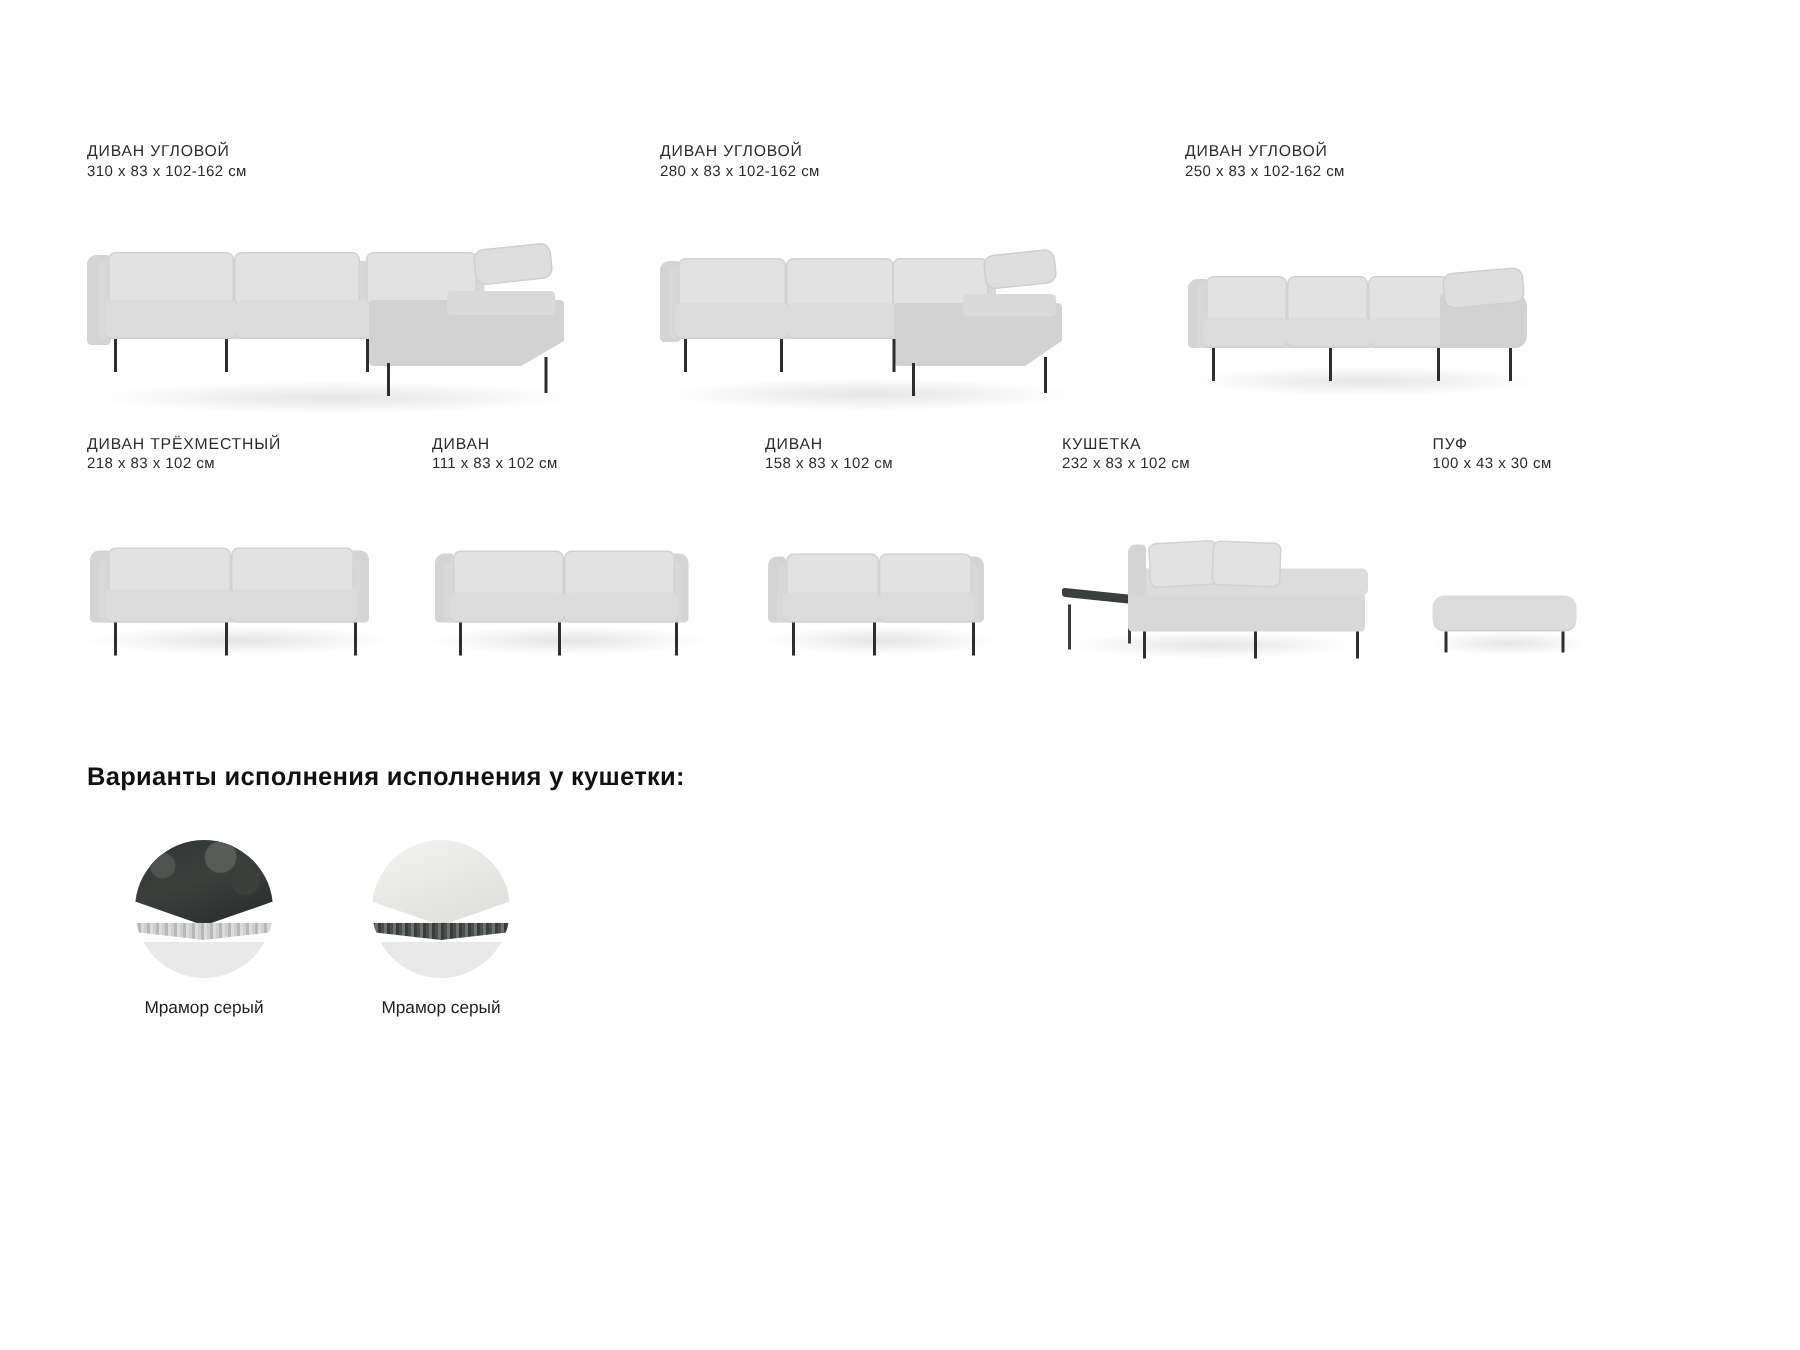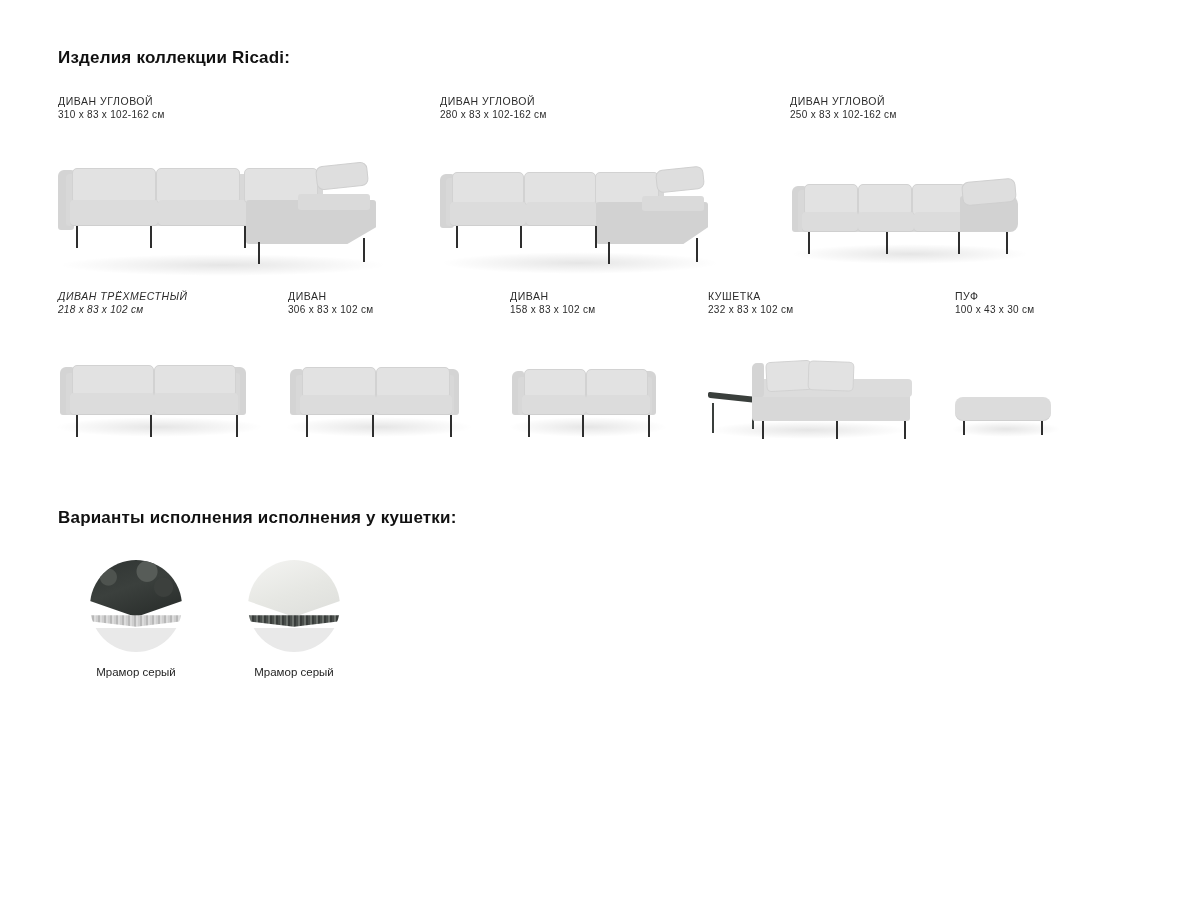--- a/index.html
+++ b/index.html
@@ -143,21 +143,20 @@
     font-size: 11.5px;
     color: #1f1f1f;
     white-space: nowrap;
   }
 </style>
 </head>
 <body>
 
 <div class="page">
 
-  <div class="section-title" id="title-collection">Изделия коллекции Ricadi:</div>
 
   <div class="product" style="left:58px; top:95px; width:340px;">
     <div class="p-name">ДИВАН УГЛОВОЙ</div>
     <div class="p-dims">310 x 83 x 102-162 см</div>
     <div class="p-figure" style="height:160px;">
       <div class="shadow" style="left:0px; top:120px; width:330px; height:22px;"></div>
 
       <div class="arm" style="left:0px; top:36px; width:16px; height:60px; border-radius:6px 3px 3px 3px;"></div>
       <div class="base" style="left:8px; top:40px; width:185px; height:52px; border-radius:4px 0 0 3px;"></div>
       <div class="cushion" style="left:14px; top:34px; width:82px; height:34px;"></div>
@@ -220,41 +219,41 @@
       <div class="seat" style="left:124px; top:78px; width:52px; height:20px;"></div>
       <div class="chaise" style="left:170px; top:62px; width:58px; height:36px; border-radius:3px 8px 8px 3px;"></div>
       <div class="bolster" style="left:172px; top:46px; width:52px; height:22px; transform:rotate(-5deg);"></div>
       <div class="leg" style="left:18px; top:98px; height:22px;"></div>
       <div class="leg" style="left:96px; top:98px; height:22px;"></div>
       <div class="leg" style="left:168px; top:98px; height:22px;"></div>
       <div class="leg" style="left:216px; top:98px; height:22px;"></div>
     </div>
   </div>
 
-  <div class="product" style="left:58px; top:290px; width:215px;font-style:italic;">
+  <div class="product" style="left:58px; top:290px; width:215px;">
     <div class="p-name">ДИВАН ТРЁХМЕСТНЫЙ</div>
     <div class="p-dims">218 x 83 x 102 см</div>
     <div class="p-figure" style="height:150px;">
       <div class="shadow" style="left:-4px; top:88px; width:210px; height:20px;"></div>
       <div class="arm" style="left:2px; top:38px; width:14px; height:48px; border-radius:6px 3px 3px 3px;"></div>
       <div class="arm" style="left:174px; top:38px; width:14px; height:48px; border-radius:3px 6px 3px 3px;"></div>
       <div class="base" style="left:8px; top:44px; width:174px; height:42px;"></div>
       <div class="cushion" style="left:14px; top:36px; width:80px; height:30px;"></div>
       <div class="cushion" style="left:96px; top:36px; width:80px; height:30px;"></div>
       <div class="seat" style="left:12px; top:64px; width:84px; height:22px;"></div>
       <div class="seat" style="left:96px; top:64px; width:84px; height:22px;"></div>
       <div class="leg" style="left:18px; top:86px; height:22px;"></div>
       <div class="leg" style="left:92px; top:86px; height:22px;"></div>
       <div class="leg" style="left:178px; top:86px; height:22px;"></div>
     </div>
   </div>
 
   <div class="product" style="left:288px; top:290px; width:195px;">
     <div class="p-name">ДИВАН</div>
-    <div class="p-dims">306 x 83 x 102 см</div>
+    <div class="p-dims">111 x 83 x 102 см</div>
     <div class="p-figure" style="height:150px;">
       <div class="shadow" style="left:-4px; top:88px; width:190px; height:20px;"></div>
       <div class="arm" style="left:2px; top:40px; width:13px; height:46px; border-radius:6px 3px 3px 3px;"></div>
       <div class="arm" style="left:158px; top:40px; width:13px; height:46px; border-radius:3px 6px 3px 3px;"></div>
       <div class="base" style="left:8px; top:46px; width:158px; height:40px;"></div>
       <div class="cushion" style="left:14px; top:38px; width:72px; height:30px;"></div>
       <div class="cushion" style="left:88px; top:38px; width:72px; height:30px;"></div>
       <div class="seat" style="left:12px; top:66px; width:76px; height:20px;"></div>
       <div class="seat" style="left:88px; top:66px; width:76px; height:20px;"></div>
       <div class="leg" style="left:18px; top:86px; height:22px;"></div>

